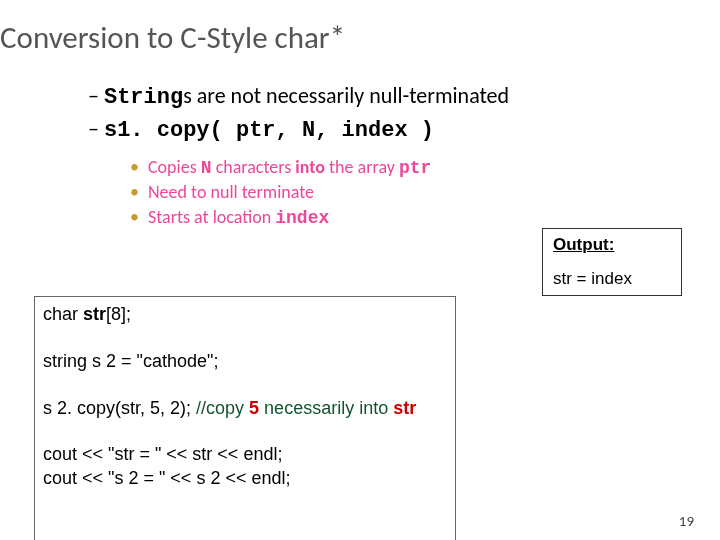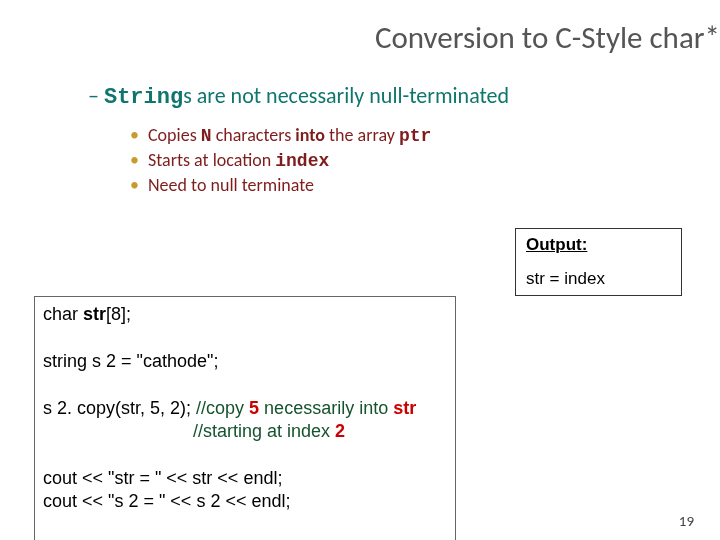--- a/index.html
+++ b/index.html
@@ -6,52 +6,52 @@
     margin: 0;
     padding: 0;
     width: 720px;
     height: 540px;
     font-family: Calibri, Arial, sans-serif;
     background: white;
     position: relative;
     box-sizing: border-box;
   }
   .title {
-    text-align: right;
+    text-align: left;
     font-size: 31px;
     color: #555;
     font-weight: 400;
     margin-top: 18px;
     margin-bottom: 26px;
   }
   .dash-list {
     margin-left: 88px;
     margin-right: 40px;
   }
   .dash-item {
     font-size: 22px;
-    color: #0f766e;
+    color: #000000;
     line-height: 1.3;
     margin-bottom: 2px;
   }
   .dash-item::before {
     content: "– ";
   }
   .mono {
     font-family: "Courier New", monospace;
     font-weight: bold;
   }
   .bullet-list {
     margin-left: 130px;
     margin-top: 10px;
     width: 350px;
   }
   .bullet-item {
     font-size: 18px;
-    color: #7f1d1d;
+    color: #ec4899;
     line-height: 1.35;
     position: relative;
     padding-left: 18px;
   }
   .bullet-item::before {
     content: "•";
     color: #c99a2e;
     position: absolute;
     left: 0;
   }
@@ -69,21 +69,21 @@
     font-size: 18px;
     line-height: 1.3;
   }
   .code-box .l { white-space: pre; }
   .red { color: #cc0000; font-weight: bold; }
   .green { color: #14532d; }
   .output-box {
     position: absolute;
     right: 38px;
     top: 228px;
-    width: 167px;
+    width: 140px;
     border: 1px solid #333;
     padding: 6px 10px;
     box-sizing: border-box;
     font-size: 17px;
     font-family: Arial, sans-serif;
   }
   .output-box .hdr {
     font-weight: bold;
     text-decoration: underline;
     margin-bottom: 14px;
@@ -96,38 +96,38 @@
     color: #444;
   }
 </style>
 </head>
 <body>
 
 <div class="title">Conversion to C-Style char*</div>
 
 <div class="dash-list">
   <div class="dash-item"><span class="mono">String</span><span>s are not necessarily null-terminated</span></div>
+  <div class="dash-item"><span class="mono">s1. copy( ptr, N, index )</span></div>
 </div>
 
 <div class="bullet-list">
   <div class="bullet-item"><span>Copies </span><span class="mono">N</span><span> characters </span><span class="bold">into</span><span> the array </span><span class="mono">ptr</span></div>
+  <div class="bullet-item"><span>Need to null terminate</span></div>
   <div class="bullet-item"><span>Starts at location </span><span class="mono">index</span></div>
-  <div class="bullet-item"><span>Need to null terminate</span></div>
 </div>
 
 <div class="output-box">
   <div class="hdr">Output:</div>
   <div>str = index</div>
 </div>
 
 <div class="code-box">
   <div class="l"><span>char </span><span class="bold">str</span><span>[8];</span></div>
   <div class="l">&nbsp;</div>
   <div class="l">string s 2 = "cathode";</div>
   <div class="l">&nbsp;</div>
   <div class="l"><span>s 2. copy(str, 5, 2); </span><span class="green">//copy </span><span class="red">5</span><span class="green"> necessarily into </span><span class="red">str</span></div>
-  <div class="l"><span>                              </span><span class="green">//starting at index </span><span class="red">2</span></div>
   <div class="l">&nbsp;</div>
   <div class="l">cout &lt;&lt; "str = " &lt;&lt; str &lt;&lt; endl;</div>
   <div class="l">cout &lt;&lt; "s 2 = " &lt;&lt; s 2 &lt;&lt; endl;</div>
 </div>
 
 <div class="page-num">19</div>
 
 </body></html>

